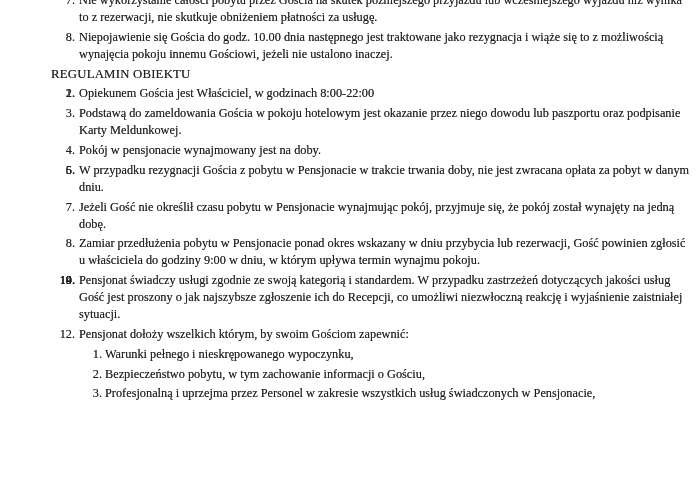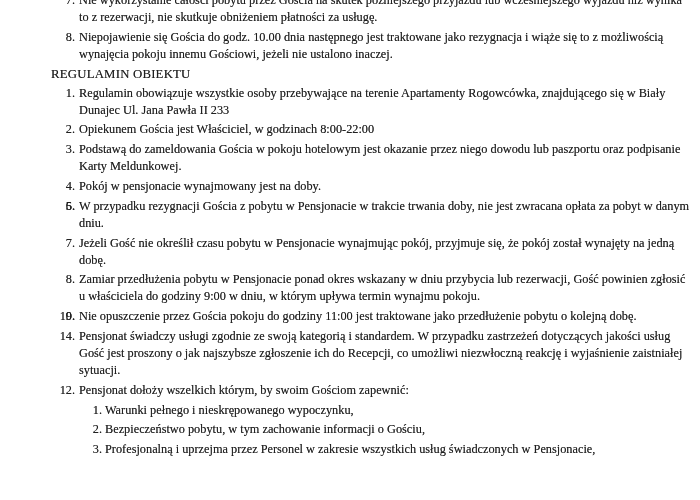--- a/index.html
+++ b/index.html
@@ -53,21 +53,21 @@
     <span class="num">7.</span><span class="txt">Nie wykorzystanie całości pobytu przez Gościa na skutek późniejszego przyjazdu lub wcześniejszego wyjazdu niż wynika to z rezerwacji, nie skutkuje obniżeniem płatności za usługę.</span>
   </div>
   <div class="item">
     <span class="num">8.</span><span class="txt">Niepojawienie się Gościa do godz. 10.00 dnia następnego jest traktowane jako rezygnacja i wiąże się to z możliwością wynajęcia pokoju innemu Gościowi, jeżeli nie ustalono inaczej.</span>
   </div>
 
   <div class="heading">REGULAMIN OBIEKTU</div>
 
   <div>
     <div class="item">
-      <span class="num">1.</span><span class="txt">Regulamin obowiązuje wszystkie osoby przebywające na terenie Apartamenty Rogowcówka, znajdującego się w Biały Dunajec Ul. Jana Pawła II 233</span>
+      <span class="num">1.</span>
     </div>
     <div class="item">
       <span class="num">2.</span><span class="txt">Opiekunem Gościa jest Właściciel, w godzinach 8:00-22:00</span>
     </div>
     <div class="item">
       <span class="num">3.</span><span class="txt">Podstawą do zameldowania Gościa w pokoju hotelowym jest okazanie przez niego dowodu lub paszportu oraz podpisanie Karty Meldunkowej.</span>
     </div>
     <div class="item">
       <span class="num">4.</span><span class="txt">Pokój w pensjonacie wynajmowany jest na doby.</span>
     </div>
@@ -80,21 +80,21 @@
     <div class="item">
       <span class="num">7.</span><span class="txt">Jeżeli Gość nie określił czasu pobytu w Pensjonacie wynajmując pokój, przyjmuje się, że pokój został wynajęty na jedną dobę.</span>
     </div>
     <div class="item">
       <span class="num">8.</span><span class="txt">Zamiar przedłużenia pobytu w Pensjonacie ponad okres wskazany w dniu przybycia lub rezerwacji, Gość powinien zgłosić u właściciela do godziny 9:00 w dniu, w którym upływa termin wynajmu pokoju.</span>
     </div>
     <div class="item">
       <span class="num">9.</span>
     </div>
     <div class="item">
-      <span class="num">10.</span><span class="txt">Nie opuszczenie przez Gościa pokoju do godziny 11:00 jest traktowane jako przedłużenie pobytu o kolejną dobę.</span>
+      <span class="num">10.</span>
     </div>
     <div class="item">
       <span class="num">14.</span><span class="txt">Pensjonat świadczy usługi zgodnie ze swoją kategorią i standardem. W przypadku zastrzeżeń dotyczących jakości usług Gość jest proszony o jak najszybsze zgłoszenie ich do Recepcji, co umożliwi niezwłoczną reakcję i wyjaśnienie zaistniałej sytuacji.</span>
     </div>
     <div class="item">
       <span class="num">12.</span><span class="txt">Pensjonat dołoży wszelkich którym, by swoim Gościom zapewnić:</span>
     </div>
 
     <div class="sublist">
       <div class="item">

